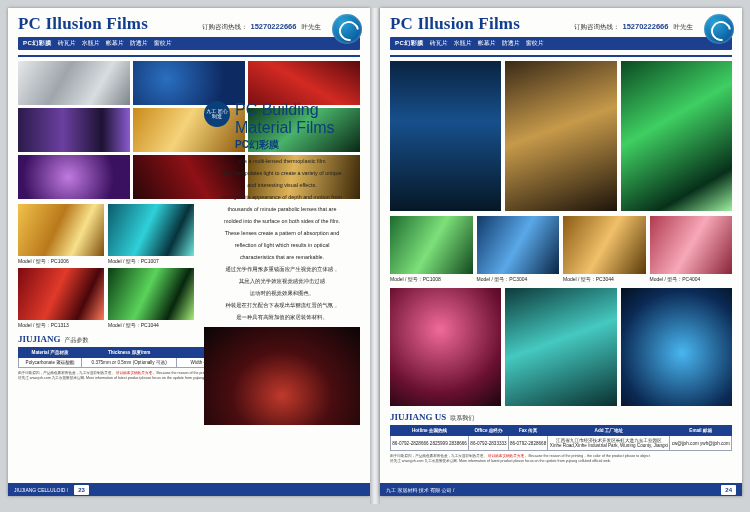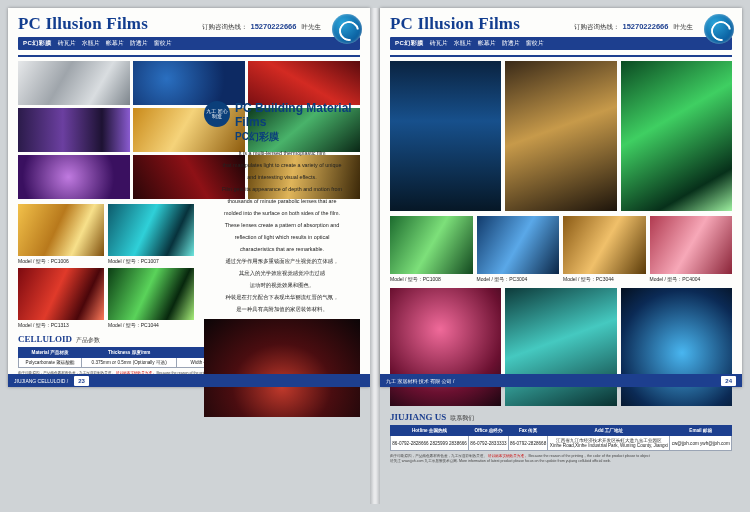--- a/index.html
+++ b/index.html
@@ -4,21 +4,21 @@
 <style>
   html,body{margin:0;padding:0;}
   body{
     width:750px;height:512px;
     background:#cfd3d6;
     font-family:"Liberation Sans", sans-serif;
     overflow:hidden;
   }
   .spread{position:relative;width:750px;height:512px;}
   .page{
-    position:absolute;top:8px;height:379px;width:362px;
+    position:absolute;top:8px;height:488px;width:362px;
     background:#fdfdfb;
     box-shadow:0 0 3px rgba(0,0,0,.35);
     box-sizing:border-box;
   }
   .page.left{left:8px;}
   .page.right{left:380px;}
   .gutter{
     position:absolute;left:370px;top:8px;width:10px;height:496px;
     background:linear-gradient(90deg,#b9bcbf,#e9eaec 40%,#e9eaec 60%,#b9bcbf);
   }
@@ -62,21 +62,21 @@
   .lgrid .ph{height:44px;}
   .mid-col{position:absolute;left:196px;top:44px;width:156px;}
   .panel-title{
     display:flex;align-items:flex-start;gap:5px;margin-bottom:4px;
   }
   .seal{
     width:26px;height:26px;border-radius:50%;background:#0b3f7a;color:#fff;
     font-size:5px;display:flex;align-items:center;justify-content:center;
     text-align:center;line-height:1.1;flex:none;
   }
-  .panel-title h2{margin:0;font-size:12px;color:#0b3f7a;font-weight:bold;}
+  .panel-title h2{margin:0;font-size:16px;color:#0b3f7a;font-weight:normal;}
   .panel-title h3{margin:1px 0 0 0;font-size:10px;color:#0b3f7a;font-weight:bold;}
   .desc{font-size:5.4px;line-height:1.85;color:#222;text-align:center;}
   .desc p{margin:0 0 2px 0;}
   .night{height:98px;margin-top:5px;}
 
   .pal{display:grid;grid-template-columns:repeat(2,1fr);gap:4px;margin-top:5px;width:176px;}
   .pal .ph{height:52px;}
 
   
   .right-body{padding:4px 10px 0 10px;}
@@ -191,21 +191,21 @@
           <p>通过光学作用形多重镜面应产生视觉的立体感，</p>
           <p>其悬入的光学效应视觉感觉冲击过感</p>
           <p>运动时的视觉效果和图色。</p>
           <p>种装是在打光配合下表现出华丽流红晋的气氛，</p>
           <p>是一种具有高附加值的家居装饰材料。</p>
         </div>
         <div class="ph night" style="background:radial-gradient(ellipse at 50% 70%,#c0392b 0%,#4a0d10 45%,#0b0507 100%)"></div>
       </div>
 
       <div class="sec-title" style="margin-top:6px">
-        <span>CELLULOID</span><small>产品参数</small>
+        <span>JIUJIANG</span><small>产品参数</small>
       </div>
       <table>
         <tbody>
             <tr>
           <th>Material 产品材质</th>
           <th>Thickness 厚度/mm</th>
           <th>Size 常规尺寸/mm</th>
           <th>Roll 卷/m</th>
         </tr>
         <tr>

